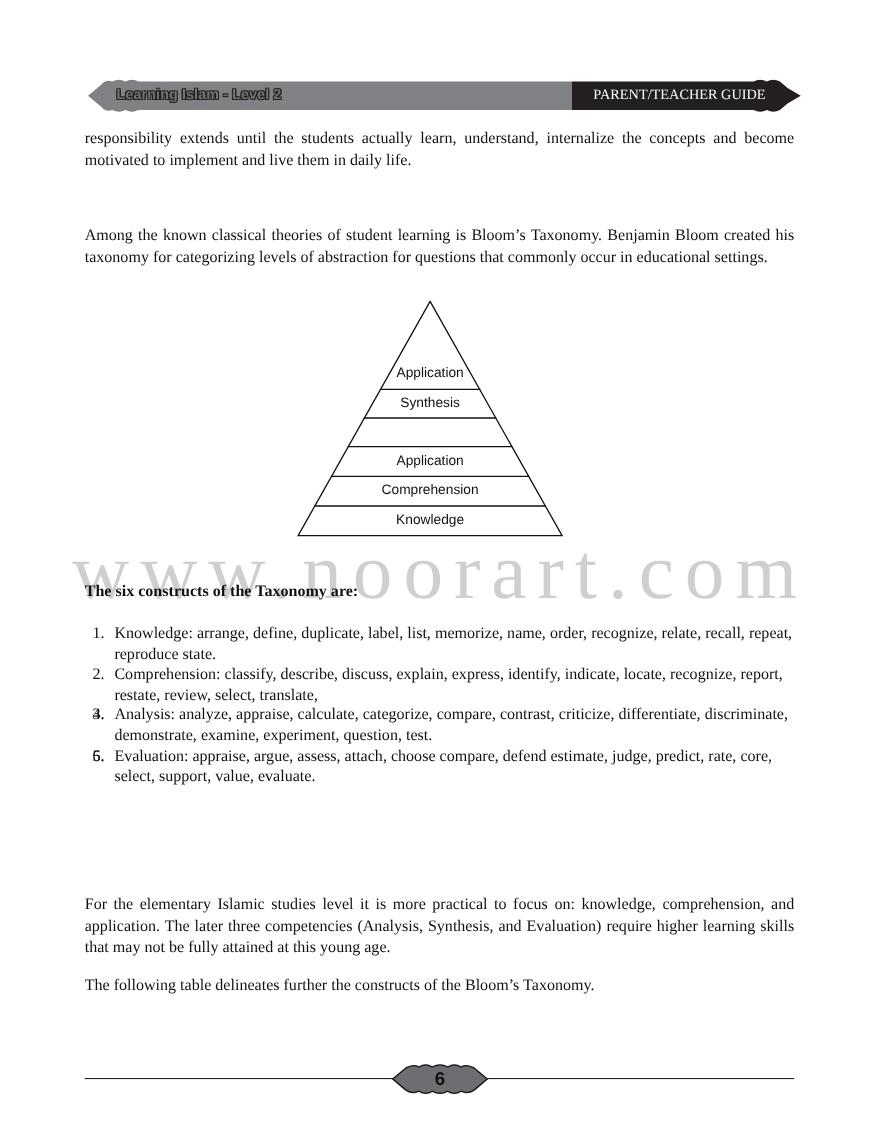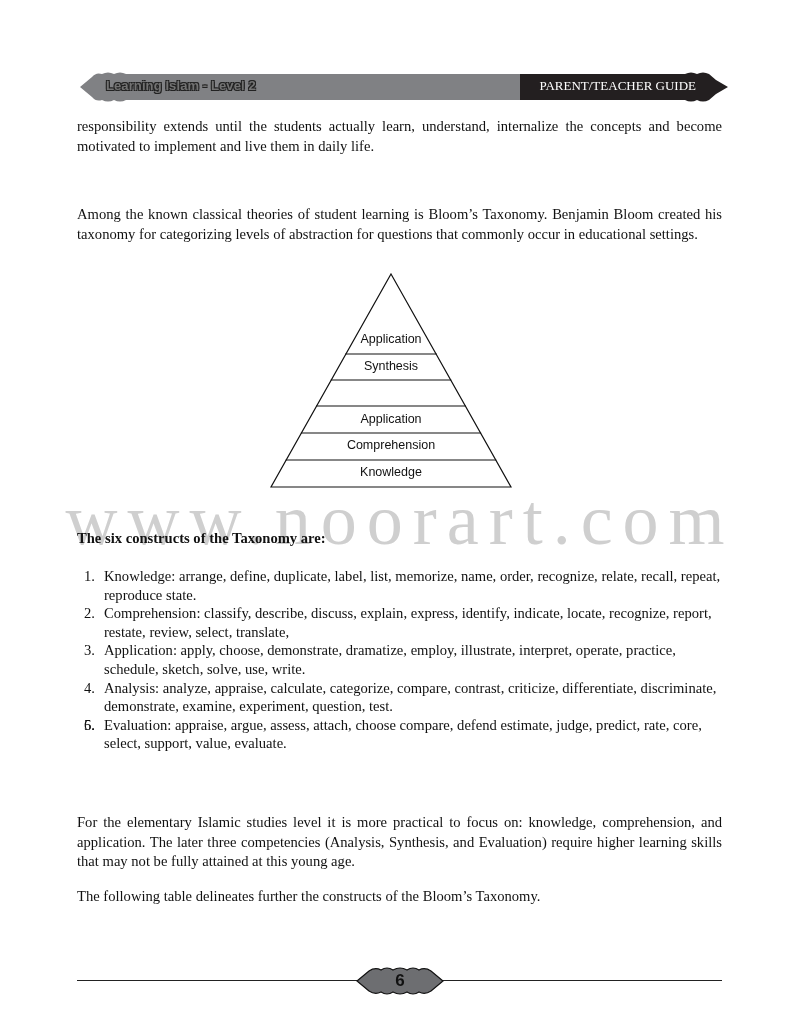--- a/index.html
+++ b/index.html
@@ -82,21 +82,21 @@
   <div class="tier-label" style="top:192px">Knowledge</div>
 </div>
 
 <div class="watermark">www.noorart.com</div>
 
 <h3 class="section-heading">The six constructs of the Taxonomy are:</h3>
 
 <ol class="constructs">
   <li><span class="num">1.</span><span>Knowledge: arrange, define, duplicate, label, list, memorize, name, order, recognize, relate, recall, repeat, reproduce state.</span></li>
   <li><span class="num">2.</span><span>Comprehension: classify, describe, discuss, explain, express, identify, indicate, locate, recognize, report, restate, review, select, translate,</span></li>
-  <li><span class="num">3.</span><span>Application: apply, choose, demonstrate, dramatize, employ, illustrate, interpret, operate, practice, schedule, sketch, solve, use, write.</span></li>
+  <li><span class="num">3.</span></li>
   <li><span class="num">4.</span><span>Analysis: analyze, appraise, calculate, categorize, compare, contrast, criticize, differentiate, discriminate, demonstrate, examine, experiment, question, test.</span></li>
   <li><span class="num">5.</span></li>
   <li><span class="num">6.</span><span>Evaluation: appraise, argue, assess, attach, choose compare, defend estimate, judge, predict, rate, core, select, support, value, evaluate.</span></li>
 </ol>
 
 <p class="para" id="p3">For the elementary Islamic studies level it is more practical to focus on: knowledge, comprehension, and application. The later three competencies (Analysis, Synthesis, and Evaluation) require higher learning skills that may not be fully attained at this young age.</p>
 <p class="para" id="p4">The following table delineates further the constructs of the Bloom’s Taxonomy.</p>
 
 <div class="footer-line left"></div>
 <div class="footer-line right"></div>

